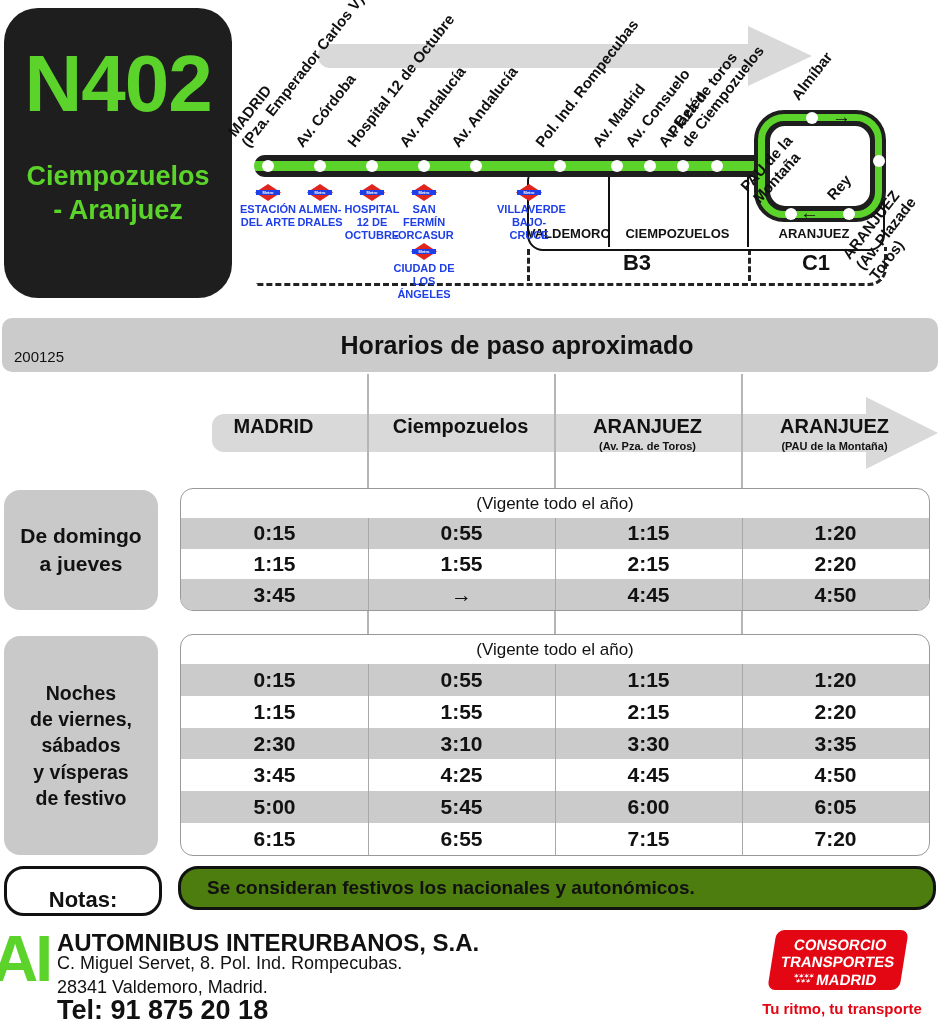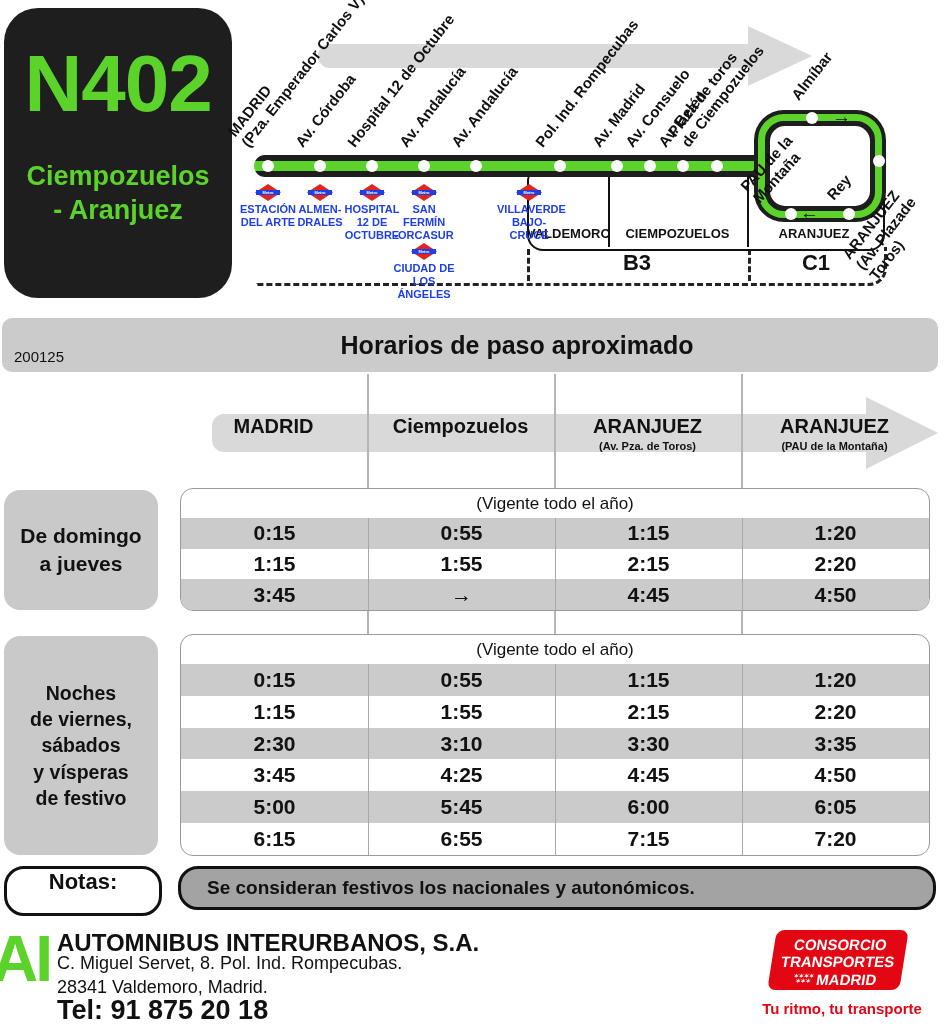--- a/index.html
+++ b/index.html
@@ -61,24 +61,24 @@
   .tt{position:absolute;left:180px;width:750px;background:#fff;border:1.5px solid #999;
       border-radius:13px;display:flex;flex-direction:column;overflow:hidden;box-sizing:border-box;z-index:2;}
   .tt-validity{height:29px;flex:none;display:flex;align-items:center;justify-content:center;font-size:17px;}
   .tt-row{flex:1;display:flex;}
   .tt-row.gray{background:#CBCBCB;}
   .tt-cell{flex:1;display:flex;align-items:center;justify-content:center;font-weight:bold;font-size:21px;}
   .tt-div{position:absolute;top:29px;bottom:0;width:1px;background:#A8A8A8;}
 
   
   .notas-box{left:4px;top:866px;width:152px;height:44px;border:3px solid #111;border-radius:20px;
-             background:#fff;display:flex;align-items:flex-start;justify-content:center;
+             background:#fff;display:flex;align-items:flex-end;justify-content:center;
              font-weight:bold;font-size:22px;z-index:2;}
   .notes-text{left:178px;top:866px;width:758px;height:44px;border:3px solid #111;border-radius:20px;
-              background:#a3a3a3;display:flex;align-items:center;font-weight:bold;font-size:19px;
+              background:#4d7c0f;display:flex;align-items:center;font-weight:bold;font-size:19px;
               padding-left:26px;box-sizing:border-box;z-index:2;}
 
   
   .ai-logo{left:-8px;top:922px;font-size:64px;font-weight:bold;color:#5CD32B;letter-spacing:-3px;}
   .f-company{left:57px;top:929px;font-weight:bold;font-size:24px;}
   .f-addr1{left:57px;top:953px;font-size:18px;}
   .f-addr2{left:57px;top:977px;font-size:18px;}
   .f-phone{left:57px;top:995px;font-weight:bold;font-size:27px;}
   .crtm{left:772px;top:930px;width:132px;height:60px;background:#E30613;border-radius:8px;
         transform:skewX(-9deg);color:#fff;text-align:center;font-weight:bold;font-size:15px;

